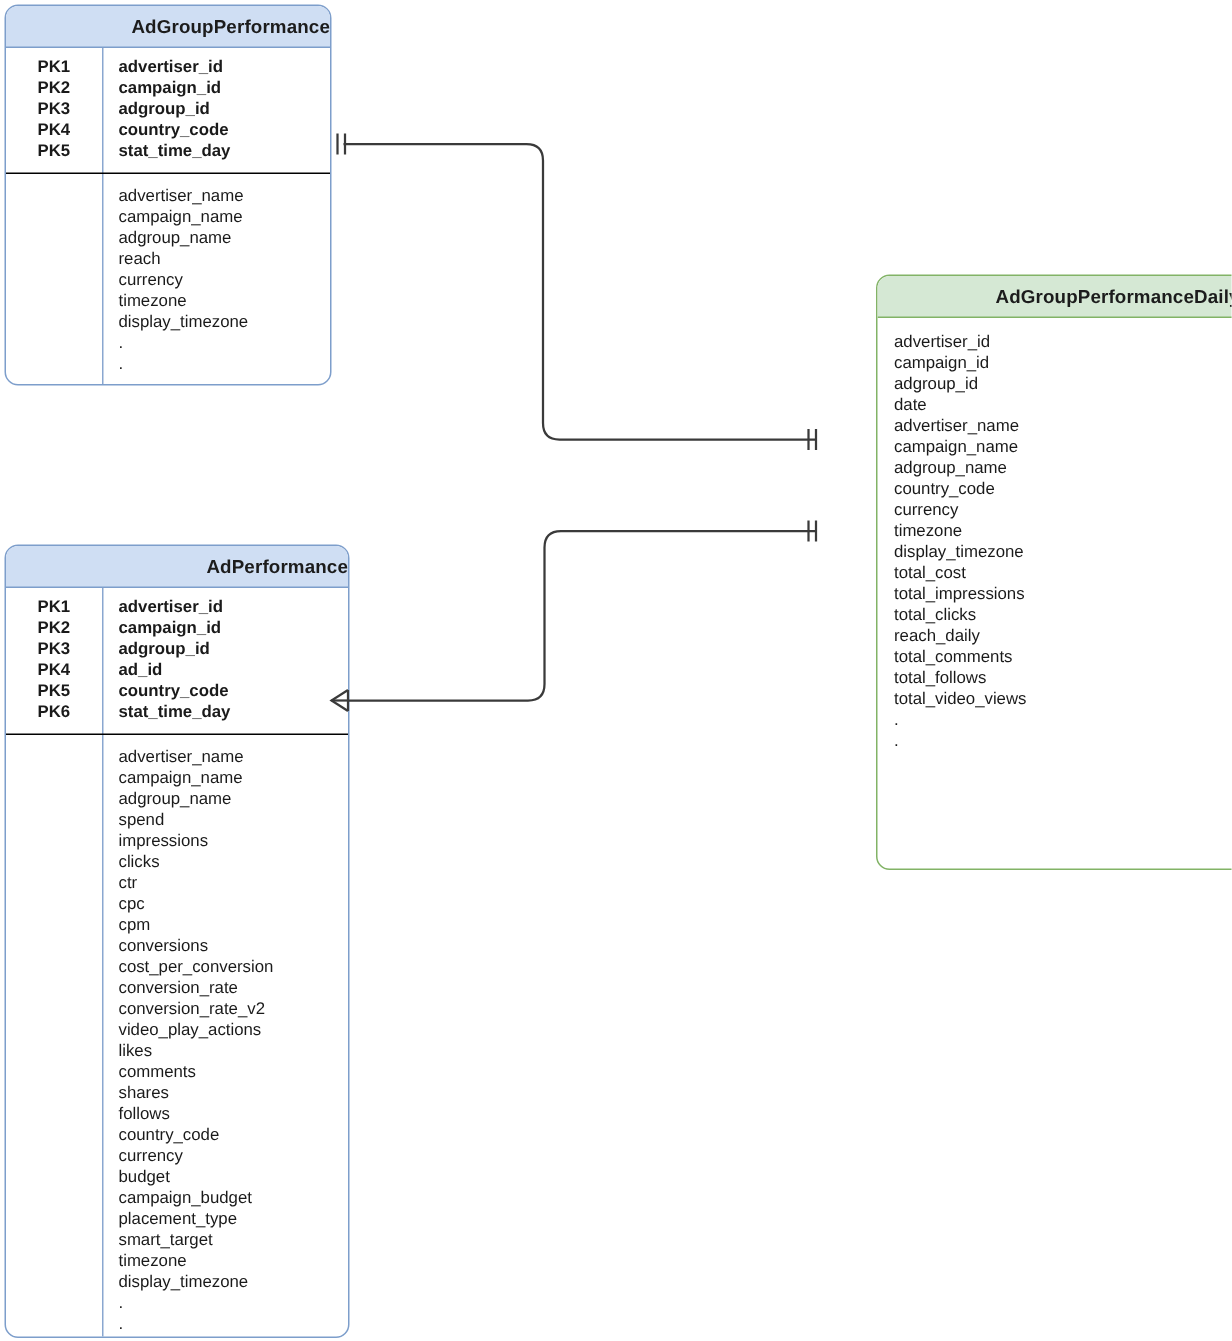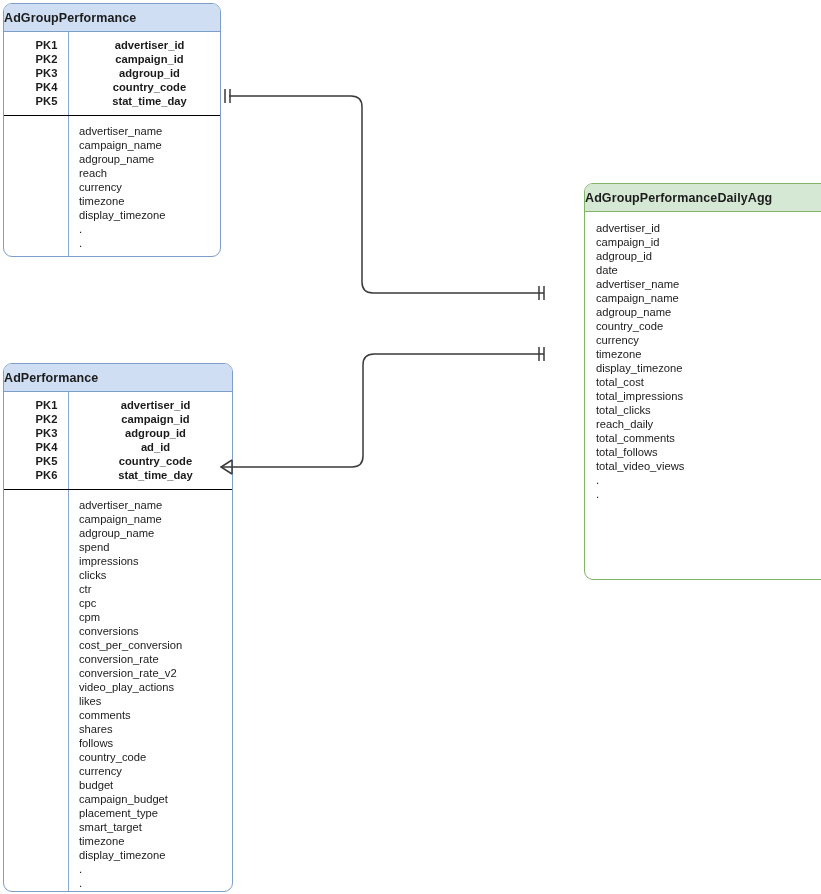--- a/index.html
+++ b/index.html
@@ -33,21 +33,21 @@
   .entity.blue {
     border: 1.6px solid #7d9ecb;
   }
   .entity.green {
     border: 1.6px solid #82b366;
   }
 
   .entity-title {
     box-sizing: border-box;
     width: 100%;
-    text-align: left;
+    text-align: right;
     font-weight: bold;
     font-size: 12.5px;
     color: #1c1c1c;
     line-height: 28px;
     height: 28px;
     letter-spacing: 0.1px;
   }
   .entity.blue > .entity-title {
     background: #cfdef3;
     border-bottom: 1.3px solid #7d9ecb;
@@ -68,21 +68,20 @@
     position: absolute;
     top: 0;
     bottom: 0;
     width: 0;
     border-left: 1.4px solid #8aa7d0;
   }
 
   .pk-section {
     position: relative;
     display: flex;
-    text-align: center;
   }
   .pk-section.with-rule {
     border-bottom: 1.4px solid #000000;
   }
   .pk-col {
     box-sizing: border-box;
     padding: 6px 0 7px 0;
     flex: 0 0 auto;
   }
   .attr-col {

